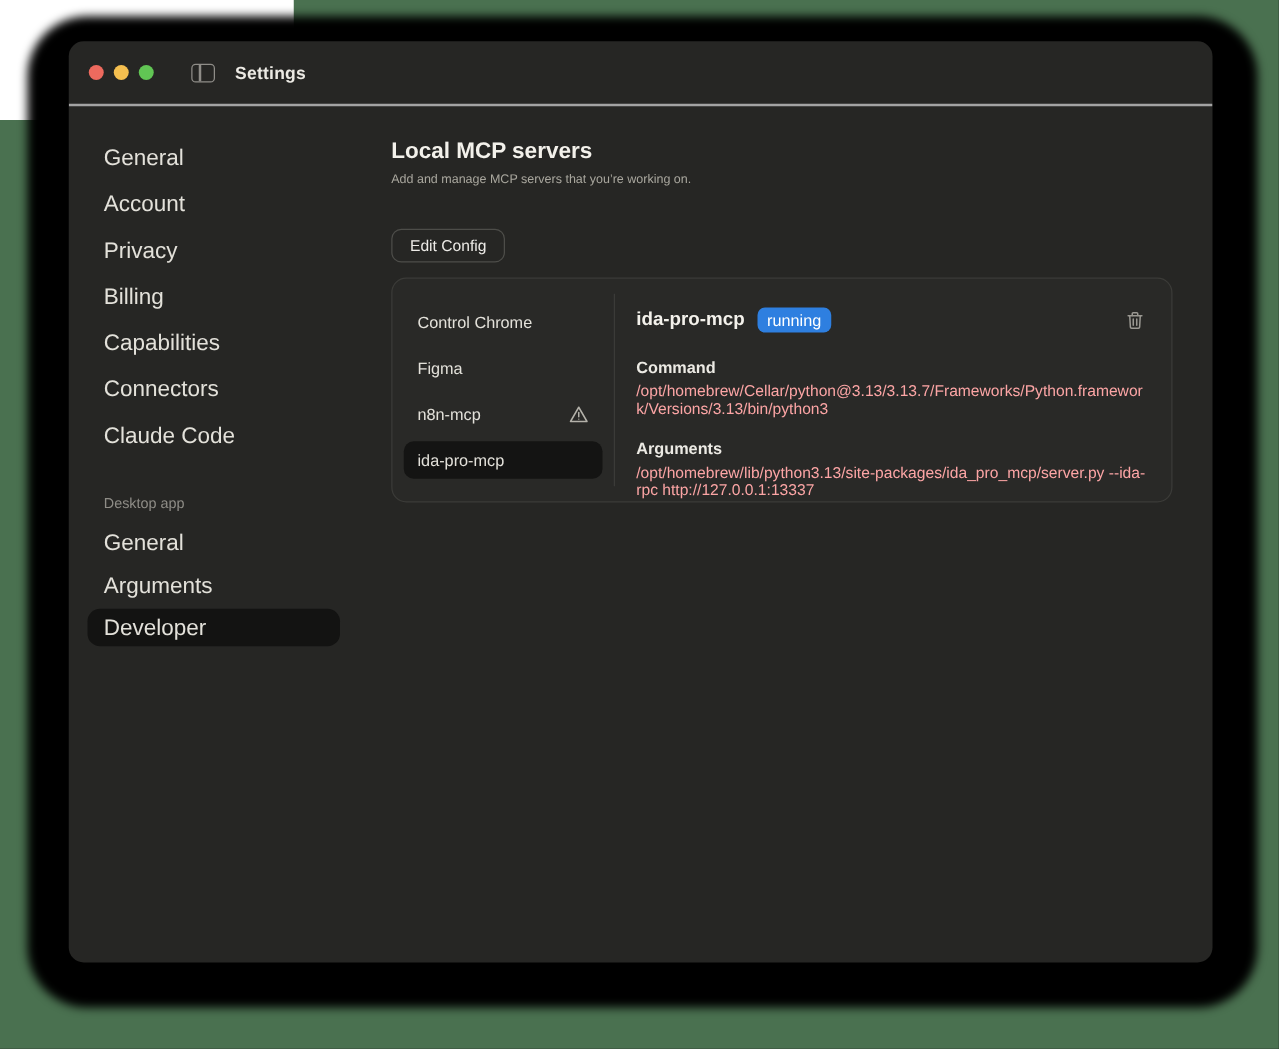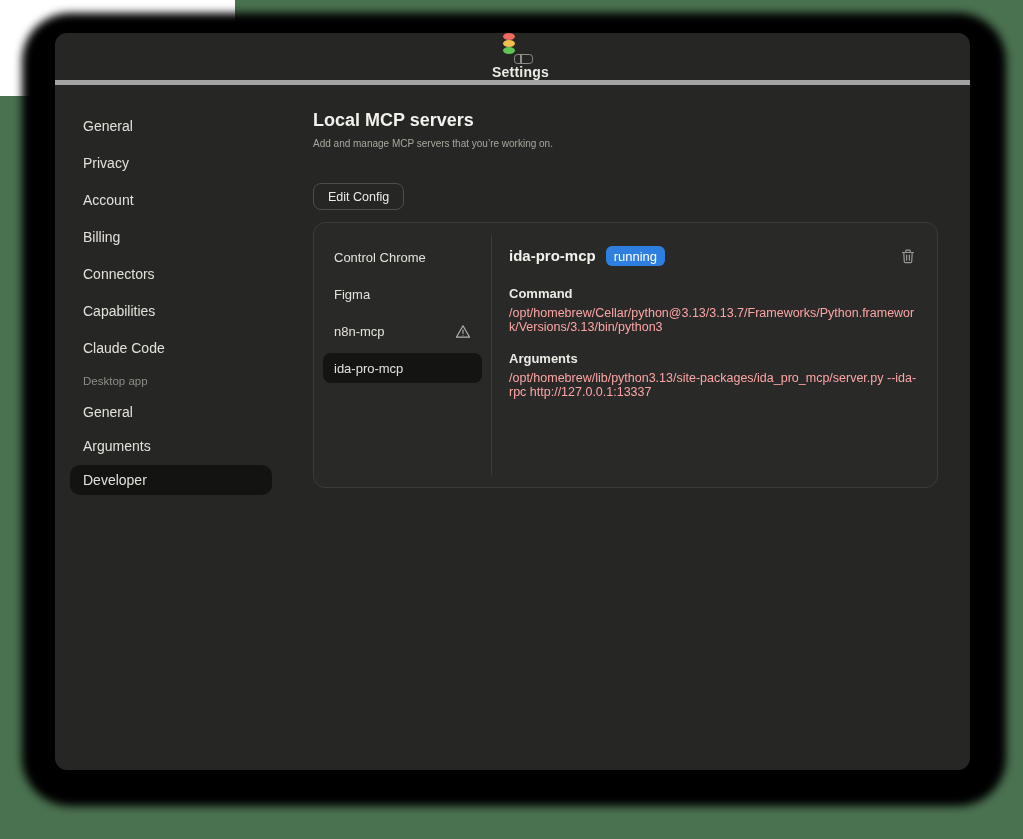--- a/index.html
+++ b/index.html
@@ -14,53 +14,53 @@
   .white-corner { position:absolute; left:0; top:0; width:235px; height:96px; background:#ffffff; }
   .window-shadow {
     position:absolute; left:22px; top:13px; width:984px; height:793px;
     background:#000; border-radius:48px; filter:blur(4px);
   }
   .window {
     position:absolute; left:55px; top:33px; width:915px; height:737px;
     background:#262624; border-radius:12px; overflow:hidden;
   }
   
-  .titlebar { height:52px; display:flex; align-items:center; padding:0 16px; border-bottom:5px solid #a3a3a3;flex-direction:column; }
+  .titlebar { height:52px; display:flex; align-items:center; padding:0 16px; border-bottom:2px solid #a3a3a3; }
   .light { width:12px; height:12px; border-radius:50%; margin-right:8px; }
   .light.red { background:#ed6a5e; }
   .light.yellow { background:#f5bf4f; }
   .light.green { background:#61c554; }
   .sidebar-toggle { margin-left:22px; width:19px; height:15px; border:1.5px solid #8f8d88; border-radius:3.5px; position:relative; }
   .sidebar-toggle::after { content:""; position:absolute; left:5px; top:0; bottom:0; width:1.5px; background:#8f8d88; }
   .win-title { margin-left:16px; font-size:14px; font-weight:700; color:#eceae4; letter-spacing:.2px; }
 
   
   .content { display:flex; height:684px; }
   .sidebar { width:217px; padding:26px 0 0 15px; flex-shrink:0; }
   .nav-item {
     width:202px; height:30px; line-height:30px; padding-left:13px;
-    margin-bottom:7px; border-radius:10px; font-size:14px; color:#e3e1da; cursor:default;
+    margin-bottom:7px; border-radius:10px; font-size:18px; color:#e3e1da; cursor:default;
   }
   .nav-item.tight { margin-bottom:4px; }
   .nav-item.selected { background:#131312; }
-  .section-header { margin:12px 0 10px 13px; font-size:11.5px; color:#8f8d87; }
+  .section-header { margin:34px 0 10px 13px; font-size:11.5px; color:#8f8d87; }
 
   .main { flex:1; padding:24px 0 0 41px; }
   .page-title { font-size:18px; font-weight:700; color:#f3f1eb; line-height:22px; }
   .page-subtitle { margin-top:4px; font-size:10px; color:#a9a79e; line-height:18px; }
   .edit-config {
     margin-top:30px; height:27px; padding:0 14px;
     background:transparent; border:1px solid #4d4d49; border-radius:8px;
     color:#eceae6; font-size:12.5px; font-weight:400;
     font-family:inherit; display:inline-flex; align-items:center; cursor:pointer;
   }
 
   
   .panel {
-    margin-top:12px; width:625px; height:266px;
+    margin-top:12px; width:625px; height:180px;
     background:#292927; border:1px solid #3b3b38; border-radius:12px;
     display:flex; overflow:hidden;
   }
   .server-list { width:177px; padding:19px 9px 0 9px; flex-shrink:0; }
   .server-item {
     height:30px; border-radius:8px; padding:0 11px; margin-bottom:7px;
     display:flex; align-items:center; justify-content:space-between;
     font-size:13px; color:#e3e1da; cursor:default;
   }
   .server-item.selected { background:#141413; }
@@ -91,25 +91,25 @@
     <div class="light yellow"></div>
     <div class="light green"></div>
     <div class="sidebar-toggle"></div>
     <div class="win-title">Settings</div>
   </div>
 
   <div class="content">
 
     <nav class="sidebar">
       <div class="nav-item">General</div>
+      <div class="nav-item">Account</div>
       <div class="nav-item">Privacy</div>
-      <div class="nav-item">Account</div>
       <div class="nav-item">Billing</div>
+      <div class="nav-item">Capabilities</div>
       <div class="nav-item">Connectors</div>
-      <div class="nav-item">Capabilities</div>
       <div class="nav-item">Claude Code</div>
 
       <div class="section-header">Desktop app</div>
       <div class="nav-item tight">General</div>
       <div class="nav-item tight">Arguments</div>
       <div class="nav-item tight selected">Developer</div>
     </nav>
 
     <main class="main">
       <h1 class="page-title">Local MCP servers</h1>

